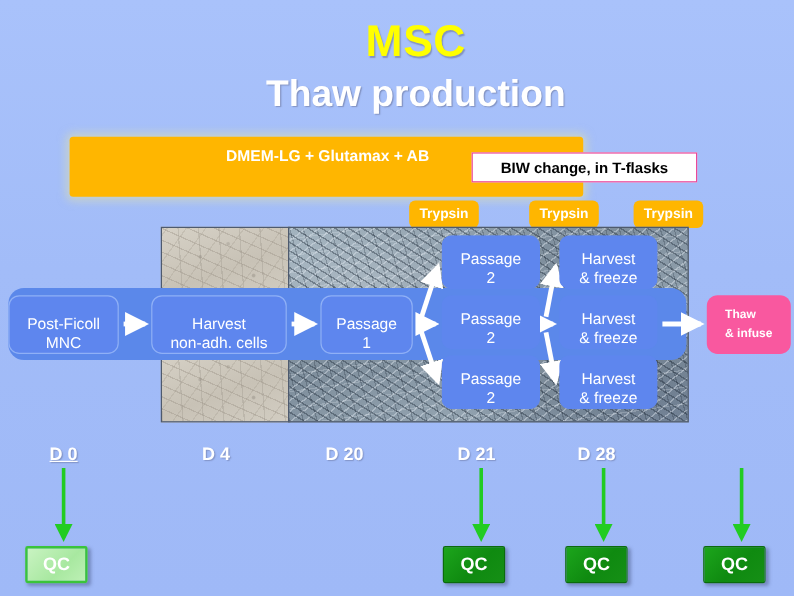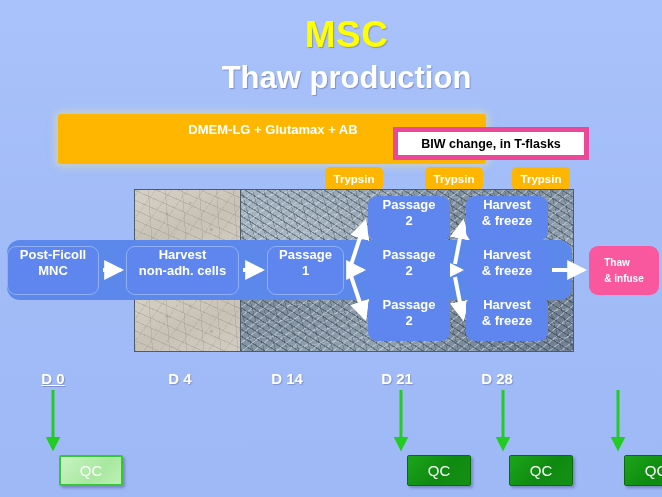--- a/index.html
+++ b/index.html
@@ -66,21 +66,21 @@
     font-weight: bold;
     line-height: 19px;
   }
   .biw-box {
     position: absolute;
     left: 335px;
     top: 13px;
     width: 186px;
     height: 23px;
     background: #ffffff;
-    border: 5px solid #ec4899;
+    border: 1px solid #ec4899;
     color: #000000;
     font-size: 12.5px;
     font-weight: bold;
     display: flex;
     align-items: center;
     justify-content: center;
   }
 
   
   .trypsin {
@@ -88,20 +88,21 @@
     width: 58px;
     height: 23px;
     background: #ffb600;
     border-radius: 5px;
     color: #ffffff;
     font-size: 11.5px;
     font-weight: bold;
     display: flex;
     align-items: center;
     justify-content: center;
+    margin-left: 16px;
   }
   .trypsin.t1 { left: 325px; top: 167px; }
   .trypsin.t2 { left: 425px; top: 167px; }
   .trypsin.t3 { left: 512px; top: 167px; }
 
   
   .photo {
     position: absolute;
     border: 1px solid #4e5a6e;
     overflow: hidden;
@@ -150,24 +151,24 @@
   }
 
   
   .fbox {
     position: absolute;
     background: #5e86ee;
     border: 1px solid #8fb0f6;
     border-radius: 9px;
     color: #ffffff;
     font-size: 13px;
-    font-weight: bold;
+    font-weight: normal;
     line-height: 16px;
     display: flex;
-    align-items: flex-start;
+    align-items: flex-end;
     justify-content: center;
     text-align: center;
     box-sizing: border-box;
   }
   .fbox.no-stroke { border-color: transparent; }
 
   .b-mnc      { left: 7px;   top: 246px; width: 92px;  height: 49px; }
   .b-remove   { left: 126px; top: 246px; width: 113px; height: 49px; }
   .b-pass1    { left: 267px; top: 246px; width: 77px;  height: 49px; }
 
@@ -231,32 +232,31 @@
     position: absolute;
     left: 0; top: 0;
     width: 662px; height: 497px;
     pointer-events: none;
   }
 
   
   .qc {
     position: absolute;
     top: 455px;
-    width: 64px;
+    width: 52px;
     height: 31px;
     border-radius: 2px;
     color: #ffffff;
     font-size: 15px;
-    font-weight: normal;
+    font-weight: bold;
     display: flex;
     align-items: center;
     justify-content: center;
     box-sizing: border-box;
     box-shadow: 2px 2px 3px rgba(40,50,90,.35);
-    margin-left: 38px;
   }
   .qc.pale {
     background: linear-gradient(135deg, #c9f3c2 0%, #a8e8a0 60%, #bdf0b5 100%);
     border: 2px solid #3ac43a;
   }
   .qc.solid {
     background: linear-gradient(135deg, #1ca51c 0%, #0f8a10 55%, #168f16 100%);
     border: 1px solid #0b6b0c;
   }
   .qc.q1 { left: 21px;  }
@@ -369,21 +369,21 @@
 
   <div class="b-thaw">
     <span>
       <span>Thaw</span><br>
       <span>&amp; infuse</span>
     </span>
   </div>
 
   <div class="day d0">D 0</div>
   <div class="day d3">D 4</div>
-  <div class="day d14">D 14</div>
+  <div class="day d14">D 20</div>
   <div class="day d21">D 21</div>
   <div class="day d28">D 28</div>
 
   <svg id="arrows-green">
     <defs>
       <marker id="gr" markerWidth="5" markerHeight="5" refX="3.8" refY="2.5" orient="auto">
         <path d="M0,0 L5,2.5 L0,5 z" fill="#22cc22"></path>
       </marker>
     </defs>
     <g stroke="#22cc22" stroke-width="3" fill="none" marker-end="url(#gr)">

